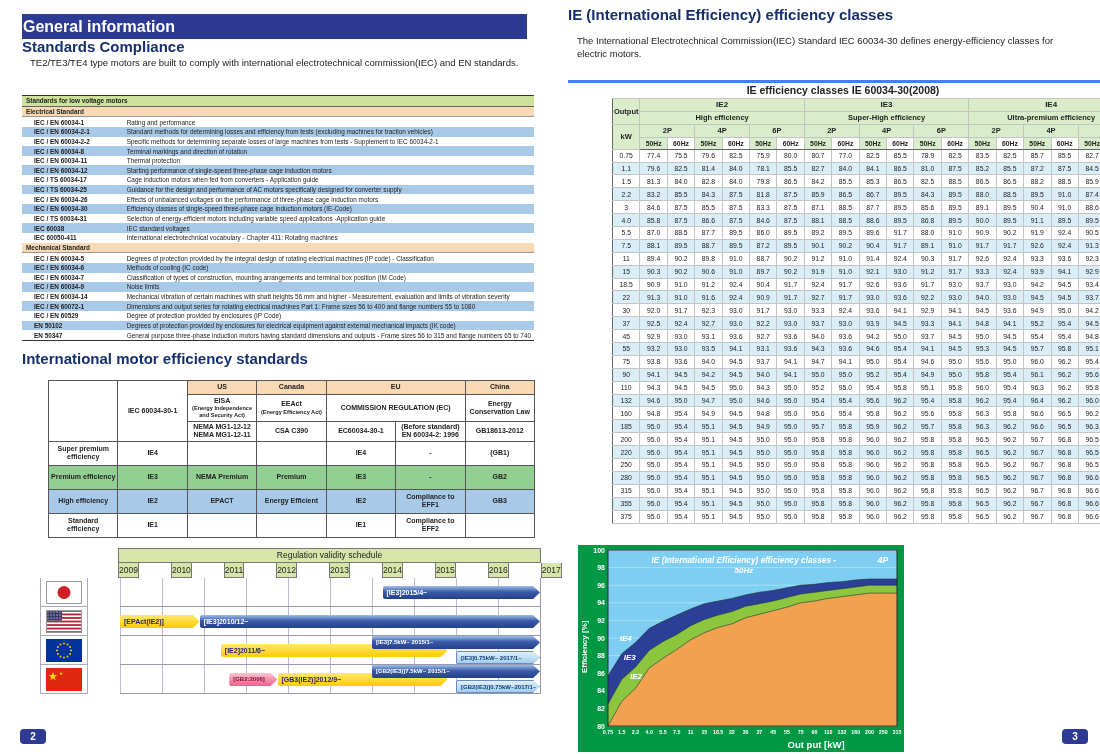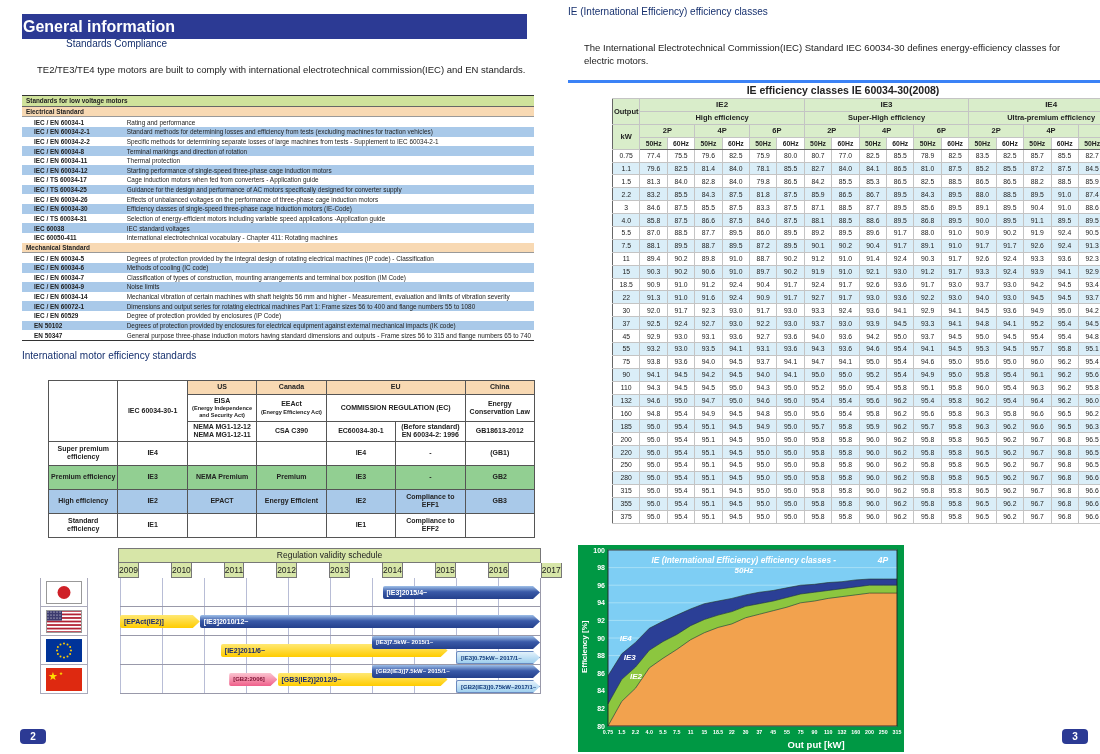--- a/index.html
+++ b/index.html
@@ -5,24 +5,24 @@
   html,body{margin:0;padding:0;}
   body{width:1100px;height:754px;position:relative;background:#ffffff;
        font-family:"Liberation Sans",sans-serif;color:#222;overflow:hidden;}
   .page{position:absolute;top:0;height:754px;}
   .page.left{left:0;width:555px;}
   .page.right{left:555px;width:545px;}
 
   
   .banner{position:absolute;left:22px;top:14px;width:504px;height:25px;background:#2c3a94;
           color:#fff;font-size:16px;font-weight:bold;line-height:25px;padding-left:1px;}
-  .h-sec{position:absolute;color:#16306e;font-size:10px;font-weight:normal;margin:0;text-align:right;}
-  .h-std{left:22px;top:38px;margin-left:44px;}
+  .h-sec{position:absolute;color:#16306e;font-size:15px;font-weight:bold;margin:0;text-align:right;}
+  .h-std{left:22px;top:38px;}
   .h-intl{left:22px;top:350px;}
-  .intro{position:absolute;font-size:9.5px;line-height:1.4;color:#222;margin:7px;}
+  .intro{position:absolute;font-size:9.5px;line-height:1.4;color:#222;margin:0;}
   .intro-left{left:30px;top:56px;width:500px;}
 
   .std-table{position:absolute;left:22px;top:95px;width:512px;border-collapse:collapse;
              font-size:6.4px;border-bottom:1.4px solid #333;}
   .std-table td{padding:1.3px 3px;line-height:1.1;white-space:nowrap;overflow:hidden;}
   .std-table .code{width:108px;padding-left:12px;font-weight:bold;}
   .std-title td{background:#cfe29b;font-weight:bold;border-top:1.2px solid #333;border-bottom:1px solid #666;padding-left:4px;}
   .std-section td{background:#f8d9b3;font-weight:bold;border-bottom:1px solid #999;padding-left:4px;}
   tr.altb td{background:#a9c9e9;}
 

